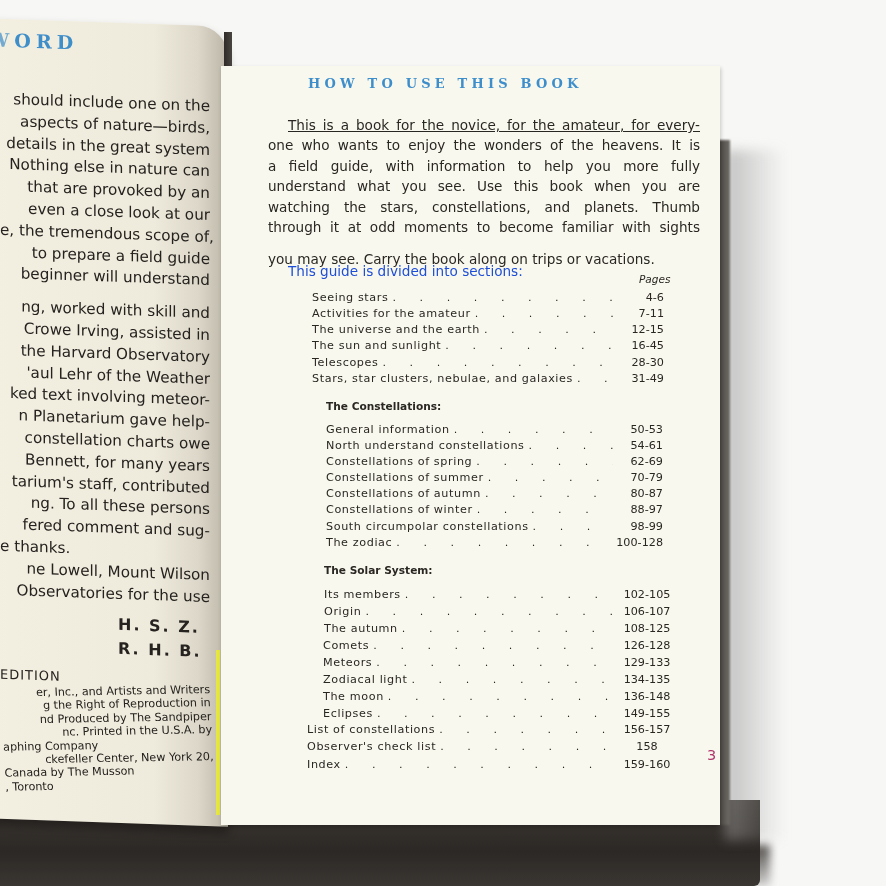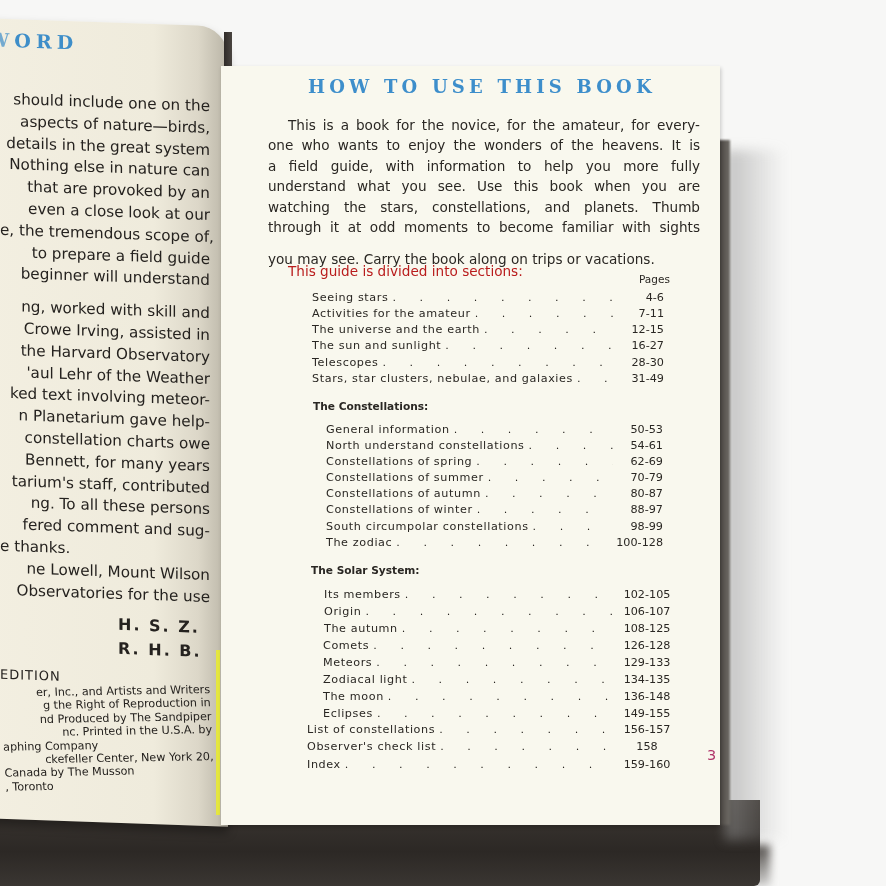--- a/index.html
+++ b/index.html
@@ -89,53 +89,53 @@
 
   
   .right-page {
     position:absolute; left:221px; top:66px; width:499px; height:759px;
     background:#f9f8ee;
     box-shadow:1px 2px 4px rgba(0,0,0,0.2);
   }
   .rp-title {
     position:absolute; left:87px; top:10px;
     font-family:"DejaVu Serif", serif; font-weight:bold;
-    font-size:18px; letter-spacing:4.2px; color:#3d8ecb;
+    font-size:13px; letter-spacing:4.2px; color:#3d8ecb;
   }
   .intro {
     position:absolute; left:67px; top:49px; width:412px;
     font-size:13.6px; line-height:20.4px; color:#2a2723;
   }
   .intro .line { display:block; white-space:nowrap; text-align:justify; text-align-last:justify; }
-  .intro .line:first-child { padding-left:2px; }
+  .intro .line:first-child { padding-left:2px;text-decoration:underline; }
   .intro .line.last { text-align-last:left;margin-top:12px; }
 
   .sections-head {
     position:absolute; left:67px; top:197px;
-    font-size:13.6px; color:#b91c1c;
+    font-size:13.6px; color:#1d4ed8;
   }
   .pages-label {
     position:absolute; left:418px; top:207px;
-    font-size:10.5px; color:#2a2723;
+    font-size:10.5px; font-style:italic; color:#2a2723;
   }
 
   .toc { position:absolute; left:0; top:0; width:100%; }
   .toc-row {
     position:absolute; display:flex; align-items:baseline;
     font-size:11.2px; color:#2a2723; white-space:nowrap;
   }
   .toc-row .label { letter-spacing:0.6px; }
   .toc-row .dots {
     flex:1; overflow:hidden; margin:0 4px; color:#2a2723; letter-spacing:10px;
   }
   .toc-row .pg { text-align:right; min-width:46px; font-size:11.2px; }
   .toc-row.left-pg .pg { text-align:center; }
 
   .group-head {
-    position:absolute; font-size:10.6px; font-weight:bold; color:#2a2723;
+    position:absolute; font-size:10.6px; font-weight:bold; color:#2a2723;margin-left:13px;
   }
   .folio {
     position:absolute; left:486px; top:681px;
     font-size:14.5px; color:#b0356a;
   }
 </style>
 </head>
 <body>
 
 <div class="scene">
@@ -225,21 +225,21 @@
         <span class="pg">7-11</span>
       </div>
       <div class="toc-row" style="left:91px;top:257px;width:352px">
         <span class="label">The universe and the earth</span>
         <span class="dots">. . . . . . . . . . . . . . . . . . . . . . . . . .</span>
         <span class="pg">12-15</span>
       </div>
       <div class="toc-row" style="left:91px;top:273px;width:352px">
         <span class="label">The sun and sunlight</span>
         <span class="dots">. . . . . . . . . . . . . . . . . . . . . . . . . .</span>
-        <span class="pg">16-27</span>
+        <span class="pg">16-45</span>
       </div>
       <div class="toc-row" style="left:91px;top:290px;width:352px">
         <span class="label">Telescopes</span>
         <span class="dots">. . . . . . . . . . . . . . . . . . . . . . . . . .</span>
         <span class="pg">28-30</span>
       </div>
       <div class="toc-row" style="left:91px;top:306px;width:352px">
         <span class="label">Stars, star clusters, nebulae, and galaxies</span>
         <span class="dots">. . . . . . . . . . . . . . . . . . . . . . . . . .</span>
         <span class="pg">31-49</span>

